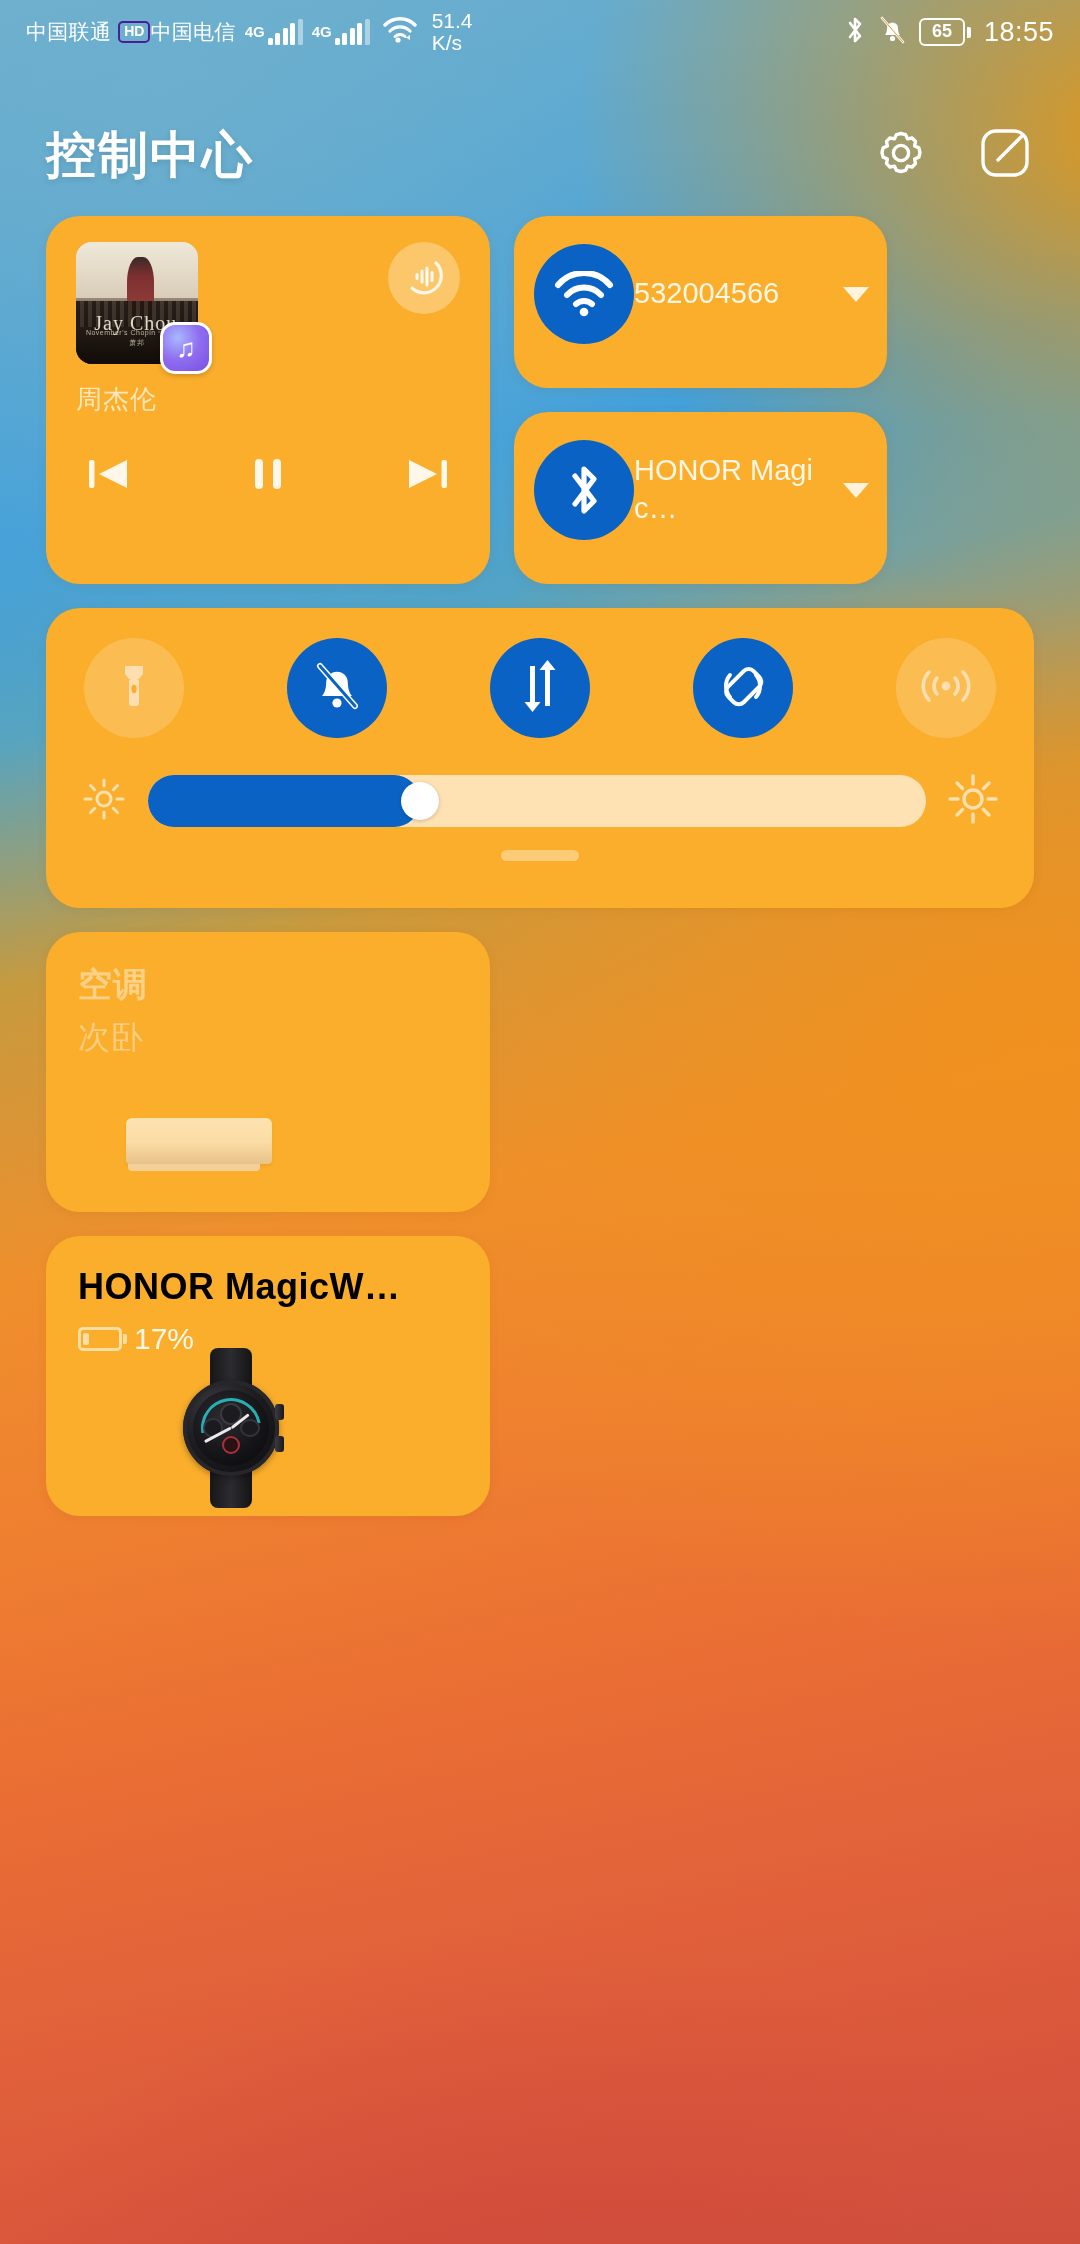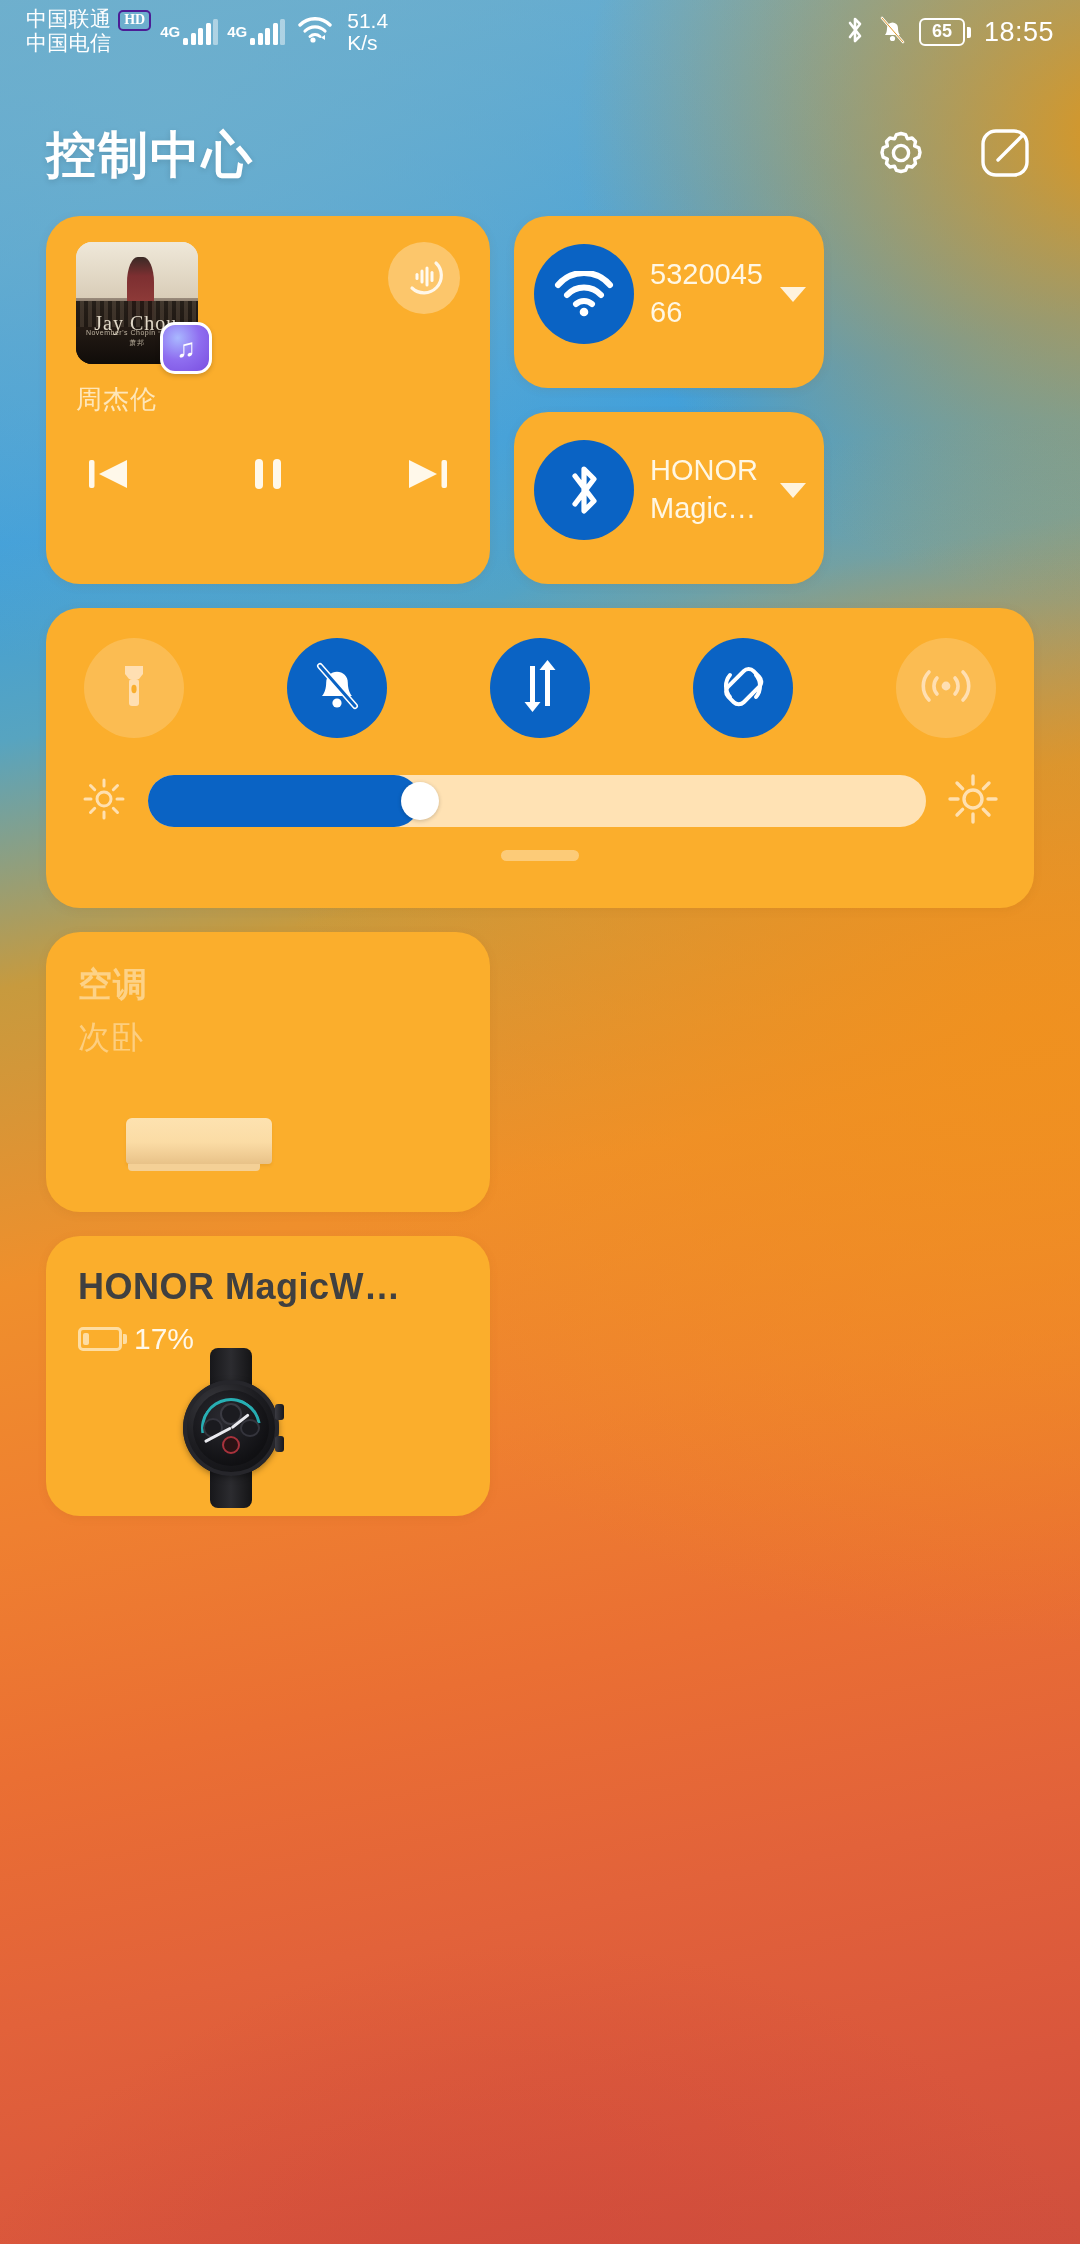--- a/index.html
+++ b/index.html
@@ -37,21 +37,21 @@
 
   
   .statusbar {
     position: relative;
     height: 64px;
     display: flex; align-items: center;
     padding: 0 26px;
     color: #ffffff;
   }
   .sb-left { display: flex; align-items: center; gap: 9px; flex: 1; }
-  .carriers { display: flex; flex-direction: column; line-height: 1.12; font-family: Liberation Serif, serif; }
+  .carriers { display: flex; flex-direction: row; line-height: 1.12; }
   .carrier-row { display: flex; align-items: center; gap: 7px; }
   .carrier-txt { font-size: 21px; letter-spacing: .3px; }
   .hd-badge {
     font-size: 14px; font-weight: bold;
     border: 2px solid #4c1d95; border-radius: 5px;
     padding: 0px 4px 1px; line-height: 1.15;
   }
   .sig-group { display: flex; align-items: flex-end; gap: 3px; }
   .gen-label { font-size: 15px; font-weight: bold; align-self: flex-start; margin-top:4px;}
   .bars { display: flex; align-items: flex-end; gap: 2.5px; height: 26px; }
@@ -146,22 +146,22 @@
   .track-title { color:#fffaf0; font-size: 35px; font-weight: 600; margin-top: 26px; letter-spacing:1px;}
   .track-artist { color: rgba(255,252,240,.72); font-size: 26px; margin-top: 18px; letter-spacing:1px;}
   .music-controls {
     display: flex; align-items: center; justify-content: space-between;
     margin-top: 30px; padding: 0 6px;
   }
 
   
   .right-col { display: flex; flex-direction: column; gap: 24px; }
   .conn-card {
-    width: 310px; height: 172px;
-    display: flex; align-items: center; gap: 16px;
+    width: 373px; height: 172px;
+    display: flex; align-items: center; gap: 0;
     padding: 0 18px 16px 20px;
   }
   .conn-ic {
     width: 100px; height: 100px; border-radius: 50%;
     background: #0a63c4; flex: 0 0 auto;
     display: flex; align-items: center; justify-content: center;
   }
   .conn-label {
     flex: 1; color: #fff7e4; font-size: 29px; line-height: 1.3;
     word-break: break-all;
@@ -206,21 +206,21 @@
   .ac-img {
     position: absolute; left: 80px; bottom: 48px;
     width: 146px; height: 46px; border-radius: 6px 6px 4px 4px;
     background: linear-gradient(180deg,#fde2b0 0%, #fbdca5 52%, #f2cf97 76%, #e8c288 100%);
     box-shadow: 0 2px 3px rgba(140,80,10,.12);
   }
   .ac-img::after {
     content:""; position:absolute; left:2px; right:12px; bottom:-7px; height:7px;
     background:#f4d096; border-radius: 0 0 4px 4px;
   }
-  .dev-title { color: #404040; font-size: 36px; font-weight: 600; white-space: nowrap; letter-spacing:.5px;}
+  .dev-title { color: #000000; font-size: 36px; font-weight: 600; white-space: nowrap; letter-spacing:.5px;}
   .dev-batt { display: flex; align-items: center; gap: 12px; margin-top: 14px; }
   .dev-batt-ic {
     width: 44px; height: 24px; border: 3px solid rgba(255,250,235,.62);
     border-radius: 5px; position: relative; display:flex; align-items:center;
   }
   .dev-batt-ic::after {
     content:""; position:absolute; right:-8px; top:50%; transform: translateY(-50%);
     width:4px; height:10px; background: rgba(255,250,235,.62); border-radius: 0 2px 2px 0;
   }
   .dev-batt-ic i { display:block; height:12px; width:17%; background: rgba(255,250,235,.62); margin-left:2px; border-radius:2px;}

